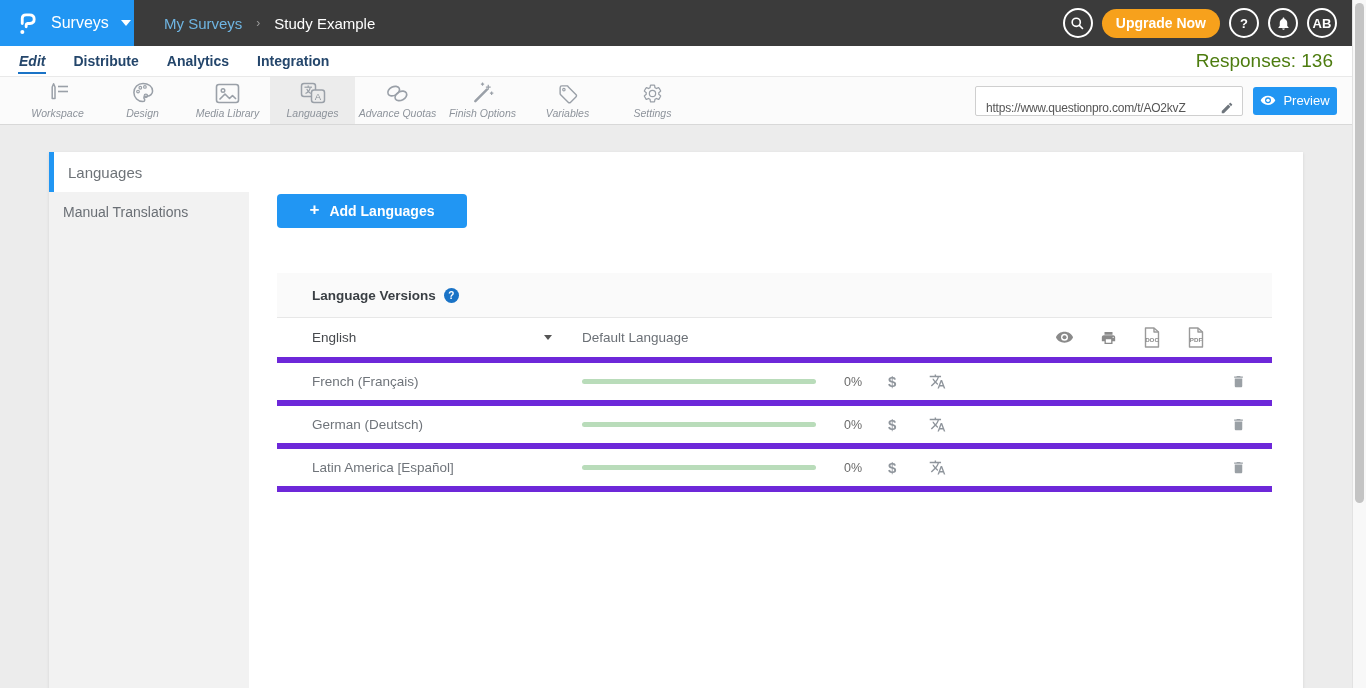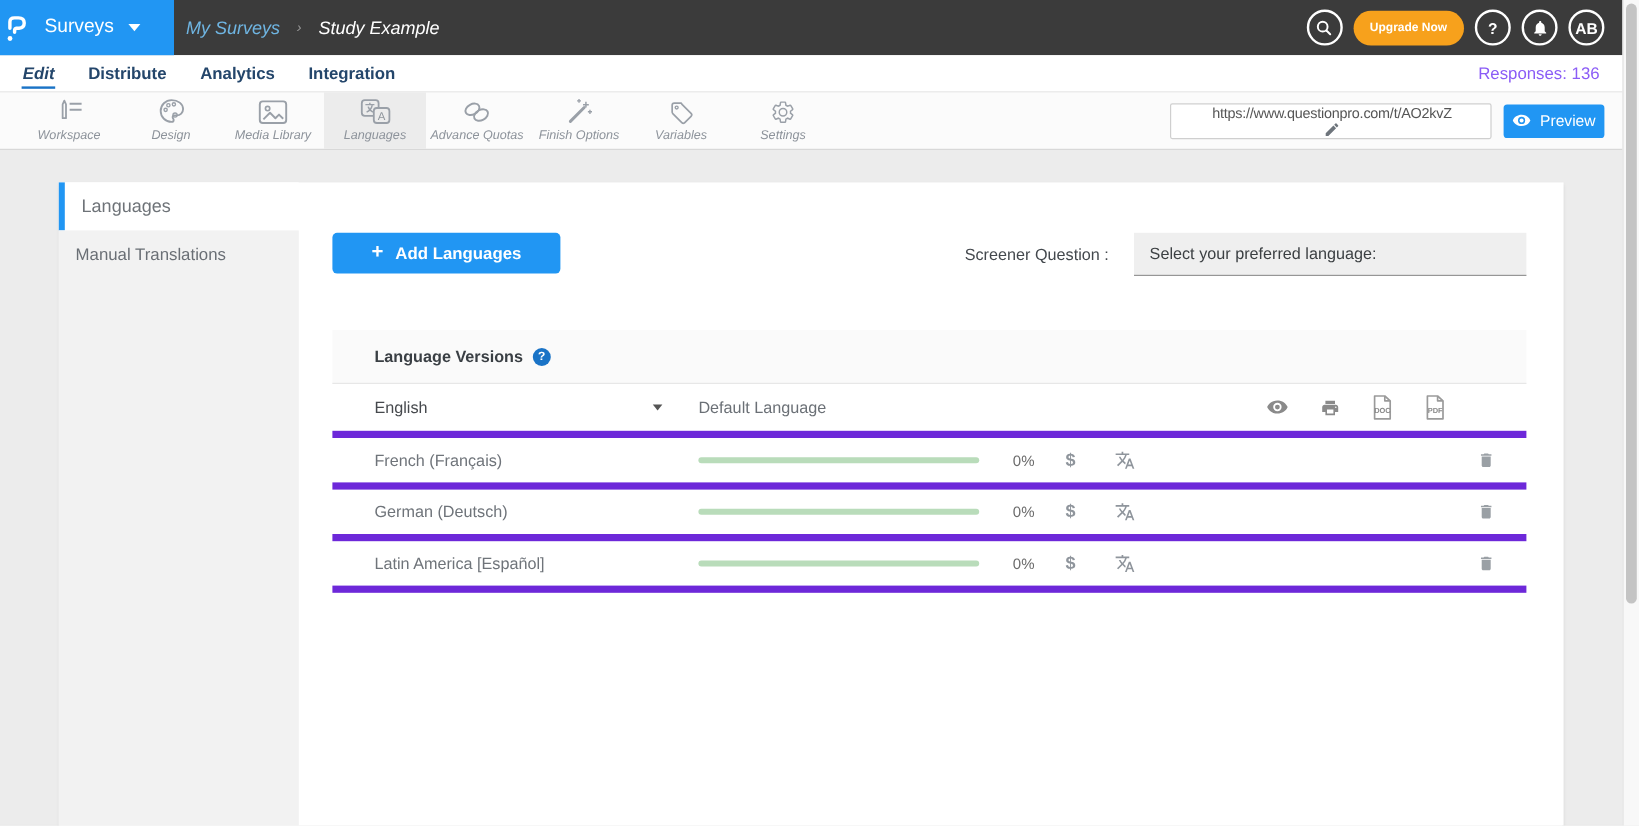--- a/index.html
+++ b/index.html
@@ -1,45 +1,45 @@
 <!DOCTYPE html>
 <html style="--accent: #2196f3; --upgrade: #f7a11c; --progress: #b9dcba; --active-underline: #cf2a18;"><head>
 <meta charset="utf-8">
 <style>
   * { margin:0; padding:0; box-sizing:border-box; }
   html,body { width:1366px; height:688px; overflow:hidden; font-family:"Liberation Sans",sans-serif; background:#ececec; }
   svg { display:block; }
 
   
   .topbar { height:46px; background:#3b3b3b; display:flex; align-items:center; }
-  .logo-area { width:145px; height:46px; background:var(--accent,#2196f3); display:flex; align-items:center; padding-left:3px; cursor:pointer; }
+  .logo-area { width:134px; height:46px; background:var(--accent,#2196f3); display:flex; align-items:center; padding-left:17px; cursor:pointer; }
   .brand-label { color:#fff; font-size:16px; margin-left:13px; }
   .brand-caret { width:0; height:0; border-left:5px solid transparent; border-right:5px solid transparent; border-top:6px solid #fff; margin-left:12px; }
-  .breadcrumb { display:flex; align-items:center; margin-left:10px; font-size:15px;font-style:italic; }
+  .breadcrumb { display:flex; align-items:center; margin-left:30px; font-size:15px; }
   .crumb-parent { color:#6fb5e2; cursor:pointer; }
   .crumb-sep { color:#9a9a9a; margin:0 14px; font-size:12px; }
   .crumb-current { color:#fff; }
   .topbar-right { margin-left:auto; margin-right:29px; display:flex; align-items:center; gap:9px; }
   .circle-btn { width:30px; height:30px; border-radius:50%; border:2px solid #fff; display:flex; align-items:center; justify-content:center; color:#fff; font-weight:bold; font-size:13px; cursor:pointer; background:transparent; }
-  .upgrade-btn { height:29px; padding:0 14px; border-radius:15px; background:var(--upgrade,#f7a11c); color:#fff; font-weight:bold; font-size:10px; display:flex; align-items:center; border:none; cursor:pointer; }
+  .upgrade-btn { height:29px; padding:0 14px; border-radius:15px; background:var(--upgrade,#f7a11c); color:#fff; font-weight:bold; font-size:14px; display:flex; align-items:center; border:none; cursor:pointer; }
 
   
   .tabbar { height:30px; background:#fff; display:flex; align-items:center; padding:0 33px 0 18px; }
   .tab { font-size:14px; font-weight:bold; color:#24466b; margin-right:26px; cursor:pointer; padding:5px 1px 3px; border-bottom:2px solid transparent; }
   .tab.active { border-bottom-color:#1a73c6;font-style:italic; }
-  .responses { margin-left:auto; color:#8b5cf6; font-size:14px; }
+  .responses { margin-left:auto; color:#4d7c0f; font-size:19px; }
 
   
   .toolbar { height:49px; background:#fbfbfb; border-top:1px solid #e9e9e9; border-bottom:1px solid #d8d8d8; display:flex; align-items:stretch; padding-left:15px; }
   .tool-item { width:85px; display:flex; flex-direction:column; align-items:center; justify-content:center; gap:3px; cursor:pointer; }
   .tool-item.active { background:#ececec; }
   .tool-label { font-size:10.5px; color:#8d939b; white-space:nowrap;font-style:italic; }
   .tool-icon { height:22px; display:flex; align-items:flex-end; }
   .toolbar-right { margin-left:auto; display:flex; align-items:center; margin-right:29px; gap:10px; }
-  .url-box { width:268px; height:30px; border:1px solid #cfcfcf; border-radius:2px; background:#fff; display:flex; align-items:center; padding:0 8px 0 10px;flex-direction:column; }
+  .url-box { width:268px; height:30px; border:1px solid #cfcfcf; border-radius:2px; background:#fff; display:flex; align-items:flex-end; padding:0 8px 0 10px; }
   .url-text { font-size:12px; letter-spacing:-0.2px; color:#555; white-space:nowrap; flex:1; min-width:0; overflow:hidden; border:none; outline:none; font-family:inherit; background:transparent; }
   .preview-btn { width:84px; height:28px; background:var(--accent,#2196f3); border:none; border-radius:3px; color:#fff; font-size:13px; display:flex; align-items:center; justify-content:center; gap:7px; cursor:pointer; }
 
   
   .main { position:relative; height:562px; background:#ececec; }
   .card { position:absolute; left:49px; top:27px; width:1254px; bottom:-10px; background:#fff; box-shadow:0 1px 3px rgba(0,0,0,.1); display:flex; }
   .side { width:200px; display:flex; flex-direction:column; flex-shrink:0; }
   .side-head { height:40px; background:#fff; border-left:5px solid var(--accent,#2196f3); display:flex; align-items:center; padding-left:14px; font-size:15px; color:#6e7378; }
   .side-body { flex:1; background:#f2f2f2; }
   .side-item { height:39px; display:flex; align-items:center; padding-left:14px; font-size:14px; color:#6a6f75; cursor:pointer; }
@@ -228,26 +228,20 @@
           <span class="side-item-label">Manual Translations</span>
         </div>
       </div>
     </div>
     <div class="content">
       <div class="content-top">
         <button class="add-btn">
           <span class="add-plus">+</span>
           <span>Add Languages</span>
         </button>
-        <div class="screener">
-          <span class="screener-label">Screener Question :</span>
-          <div class="screener-select">
-            <span>Select your preferred language:</span>
-          </div>
-        </div>
       </div>
 
       <div class="table">
         <div class="thead">
           <div class="th1">
             <span>Language Versions</span>
             <span class="qmark">?</span>
           </div>
         </div>
 

